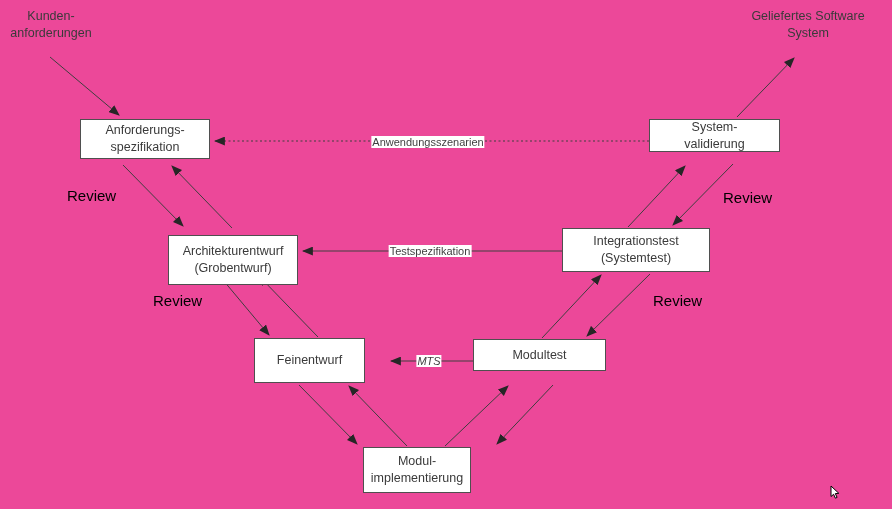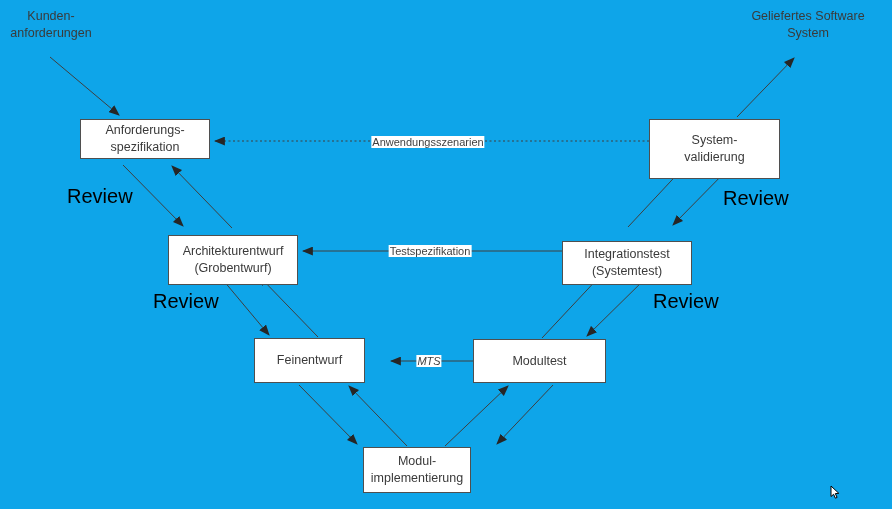--- a/index.html
+++ b/index.html
@@ -1,38 +1,38 @@
 <!DOCTYPE html>
 <html><head>
 <meta charset="utf-8">
 <style>
   html,body{margin:0;padding:0;background:#fff;}
   .canvas{
-    position:relative;width:892px;height:509px;background:#0ea5e9;overflow:hidden;
+    position:relative;width:892px;height:509px;background:#ec4899;overflow:hidden;
     font-family:"Liberation Sans",sans-serif;
   }
   .canvas svg.wires{position:absolute;left:0;top:0;}
   .box{
     position:absolute;box-sizing:border-box;
     border:1.5px solid #4f4f4f;background:#ffffff;
     display:flex;align-items:center;justify-content:center;
     text-align:center;white-space:pre-line;
     font-size:12.5px;line-height:17px;color:#3a3a3a;
   }
   .ext-label{
     position:absolute;text-align:center;white-space:pre-line;
     font-size:12.5px;line-height:17px;color:#3a3a3a;
   }
   .edge-label{
     position:absolute;transform:translate(-50%,-50%);
     background:#ffffff;padding:0 1px;
     font-size:11px;color:#3f3f3f;white-space:nowrap;
   }
   .review{
-    position:absolute;font-size:20px;line-height:16px;color:#000000;white-space:nowrap;
+    position:absolute;font-size:15px;line-height:16px;color:#000000;white-space:nowrap;
   }
   .cursor{position:absolute;}
 </style>
 </head>
 <body>
 
 <div class="canvas">
 
   <svg class="wires" width="892" height="509" viewBox="0 0 892 509">
     <defs>
@@ -69,28 +69,28 @@
     </g>
   </svg>
 
   <div class="ext-label" style="left:0px;top:8px;width:102px;">Kunden-
 anforderungen</div>
   <div class="ext-label" style="left:742px;top:8px;width:132px;">Geliefertes Software
 System</div>
 
   <div class="box" style="left:80px;top:119px;width:130px;height:40px;">Anforderungs-
 spezifikation</div>
-  <div class="box" style="left:649px;top:119px;width:131px;height:60px;">System-
+  <div class="box" style="left:649px;top:119px;width:131px;height:33px;">System-
 validierung</div>
   <div class="box" style="left:168px;top:235px;width:130px;height:50px;">Architekturentwurf
 (Grobentwurf)</div>
-  <div class="box" style="left:562px;top:228px;width:130px;height:44px;margin-top:13px;">Integrationstest
+  <div class="box" style="left:562px;top:228px;width:148px;height:44px;">Integrationstest
 (Systemtest)</div>
   <div class="box" style="left:254px;top:338px;width:111px;height:45px;">Feinentwurf</div>
-  <div class="box" style="left:473px;top:339px;width:133px;height:44px;">Modultest</div>
+  <div class="box" style="left:473px;top:339px;width:133px;height:32px;">Modultest</div>
   <div class="box" style="left:363px;top:447px;width:108px;height:46px;">Modul-
 implementierung</div>
 
   <div class="edge-label" style="left:428px;top:142px;text-align:center;">Anwendungsszenarien</div>
   <div class="edge-label" style="left:430px;top:251px;">Testspezifikation</div>
   <div class="edge-label" style="left:429px;top:361px;font-style:italic;">MTS</div>
 
   <div class="review" style="left:67px;top:188px;">Review</div>
   <div class="review" style="left:153px;top:293px;">Review</div>
   <div class="review" style="left:723px;top:190px;">Review</div>

